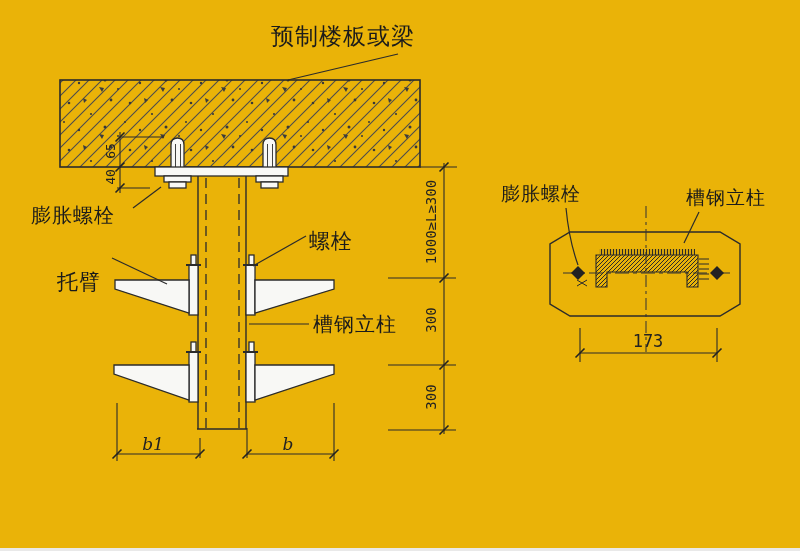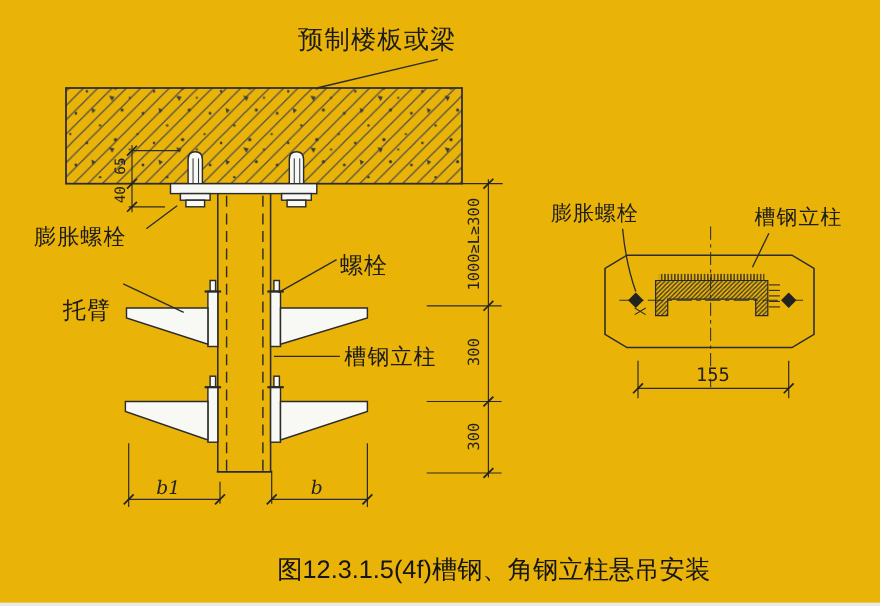--- a/index.html
+++ b/index.html
@@ -207,17 +207,16 @@
 <div class="dimv" style="left:431px;top:397px;font-size:14px;">300</div>
 
 <div class="dimb" style="left:153px;top:444px;font-size:17px;">b1</div>
 
 <div class="dimb" style="left:288px;top:444px;font-size:17px;">b</div>
 
 <div class="lbl" style="left:501px;top:181px;font-size:19px;">膨胀螺栓</div>
 
 <div class="lbl" style="left:686px;top:185px;font-size:19px;">槽钢立柱</div>
 
-<div class="dimc" style="left:648px;top:341px;font-size:17px;">155</div>
-
-<div class="caption" style="left:252px;top:502px;font-size:23px;">图12.3.1.5(4f)槽钢、角钢立柱悬吊安装</div>
+<div class="dimc" style="left:648px;top:341px;font-size:17px;">173</div>
+
 
 </div>
 
 </body></html>

